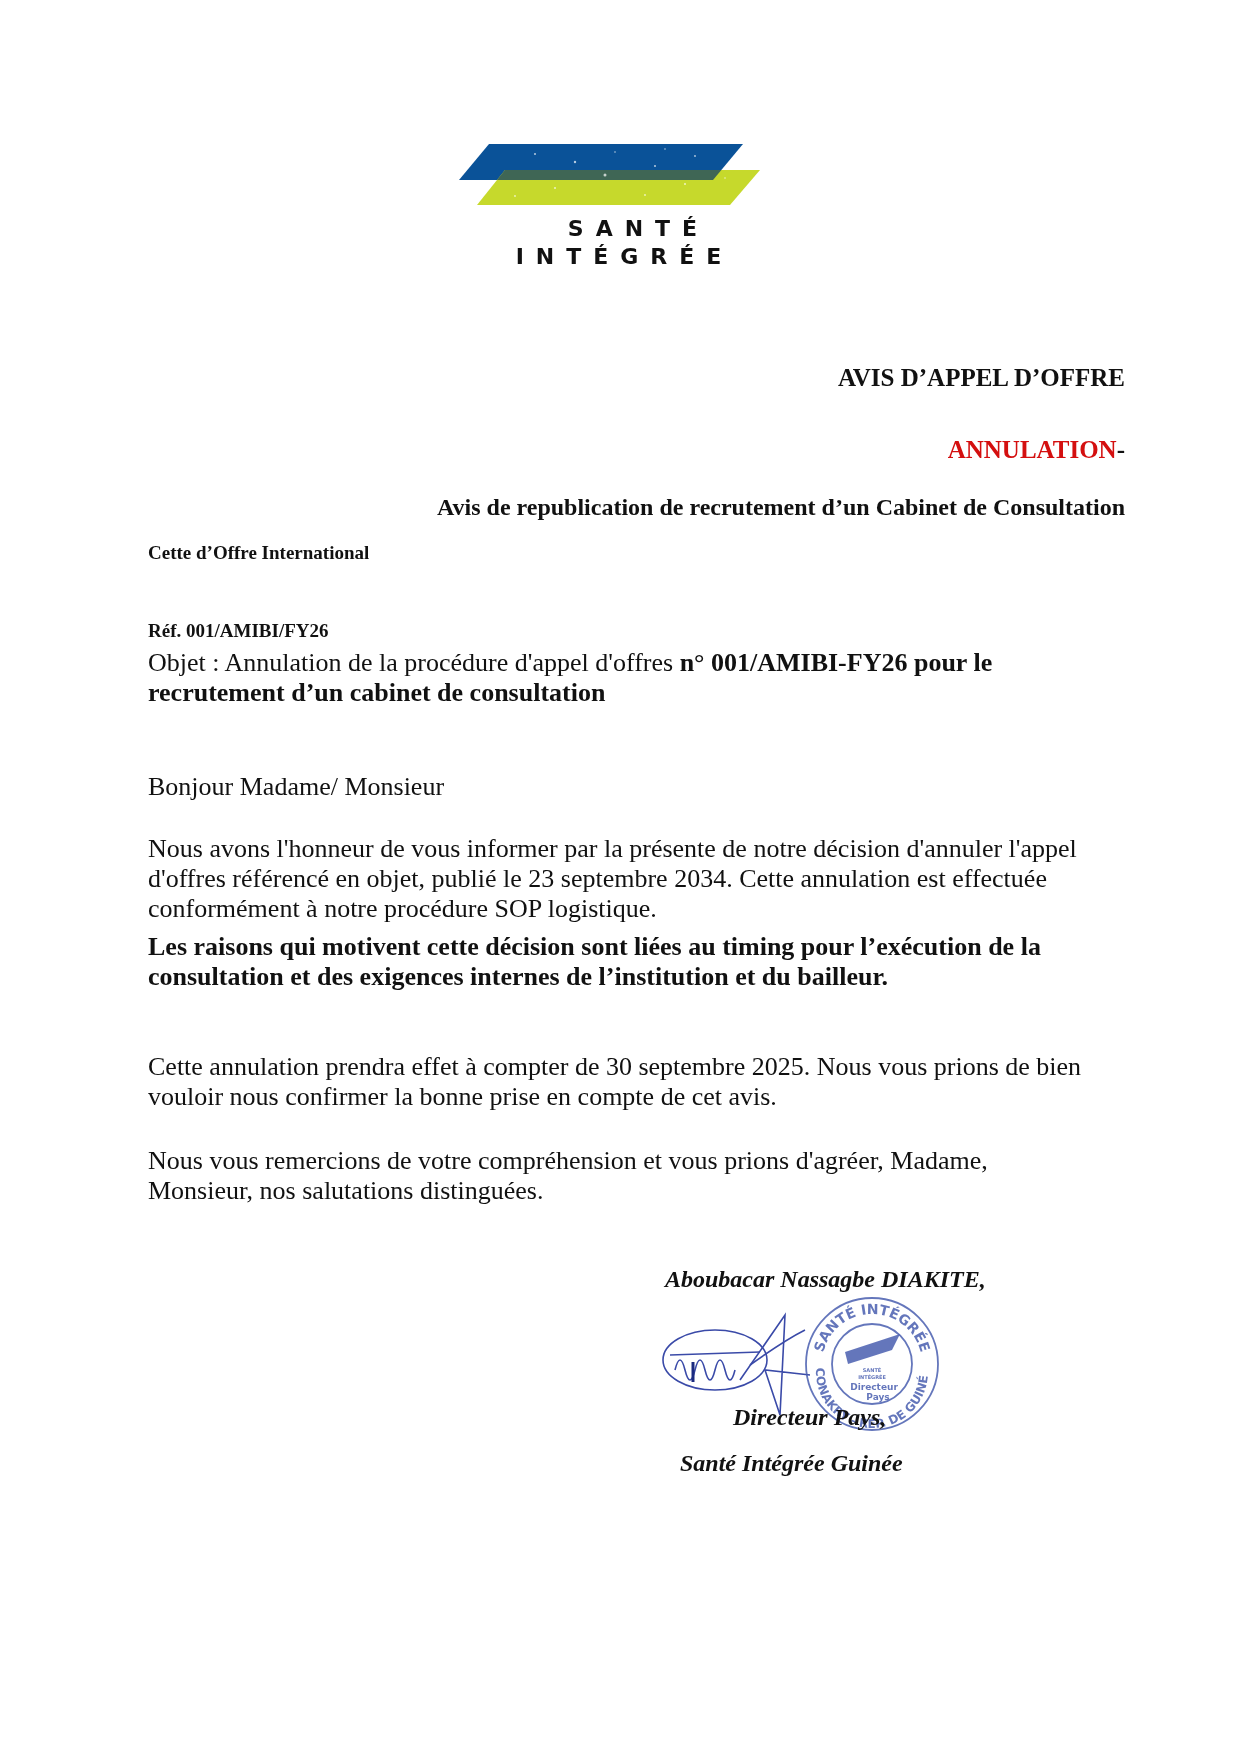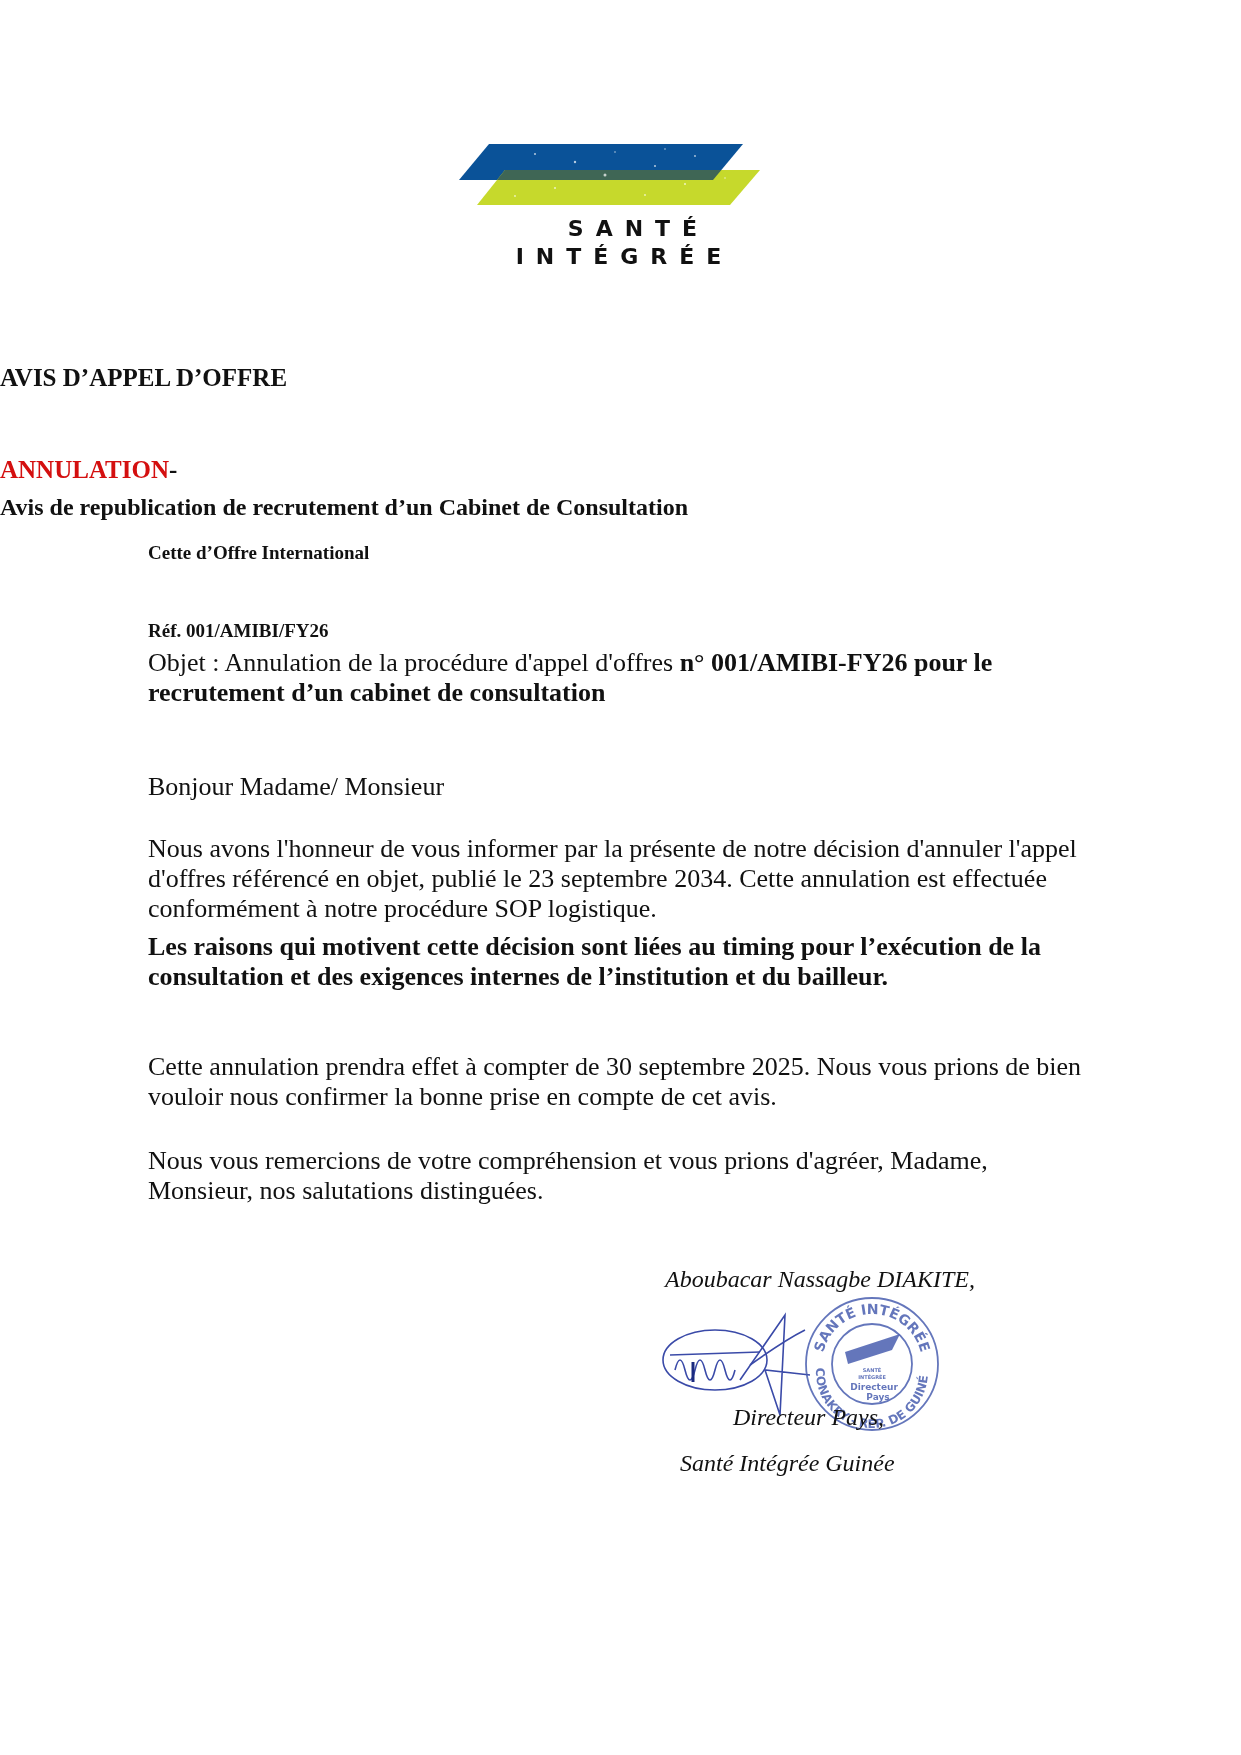--- a/index.html
+++ b/index.html
@@ -4,35 +4,35 @@
   <style>
     html, body { margin:0; padding:0; background:#ffffff; }
     body { width:1241px; height:1755px; position:relative; overflow:hidden;
            font-family:"Liberation Serif", serif; color:#111; }
     .abs { position:absolute; }
     .logo-svg { position:absolute; left:455px; top:140px; }
     .logo-word { position:absolute; left:0; width:1241px; text-align:center;
                  font-family:"DejaVu Sans", sans-serif; font-weight:bold; color:#111; }
     .logo-w1 { top:216px; font-size:22px; letter-spacing:12px; padding-left:18px; }
     .logo-w2 { top:244px; font-size:22px; letter-spacing:12px; padding-left:4px; }
-    .center { left:0; width:1125px; text-align:left; }
+    .center { left:0; width:1125px; text-align:right; }
     .t-title { top:364px; font-size:25px; font-weight:bold; }
-    .t-annul { top:456px; font-size:25px; font-weight:bold; }
+    .t-annul { top:436px; font-size:25px; font-weight:bold; }
     .t-annul .red { color:#d40f0f; }
     .t-sub { top:494px; font-size:24px; font-weight:bold; }
     .meta { left:148px; font-size:19px; font-weight:bold; }
     .m1 { top:542px; } .m2 { top:584px;margin-top:36px; }
     .para { left:148px; width:950px; font-size:26px; line-height:30px; }
     .p-objet { top:648px; }
     .p-greet { top:772px; }
     .p1 { top:834px; }
     .p2 { top:932px;font-weight:bold; }
     .p3 { top:1052px; }
     .p4 { top:1146px; }
-    .sig { font-style:italic; font-weight:normal; font-size:24px; }
+    .sig { font-style:italic; font-weight:bold; font-size:24px; }
     .sig-name { left:665px; top:1266px; }
     .sig-title { left:725px; top:1404px;margin-left:8px; }
     .sig-org { left:680px; top:1450px; }
     .stamp { position:absolute; left:800px; top:1292px; }
     .signature { position:absolute; left:655px; top:1300px; }
   </style>
 </head>
 <body>
 
 <svg class="logo-svg" width="310" height="70" viewBox="0 0 310 70">

